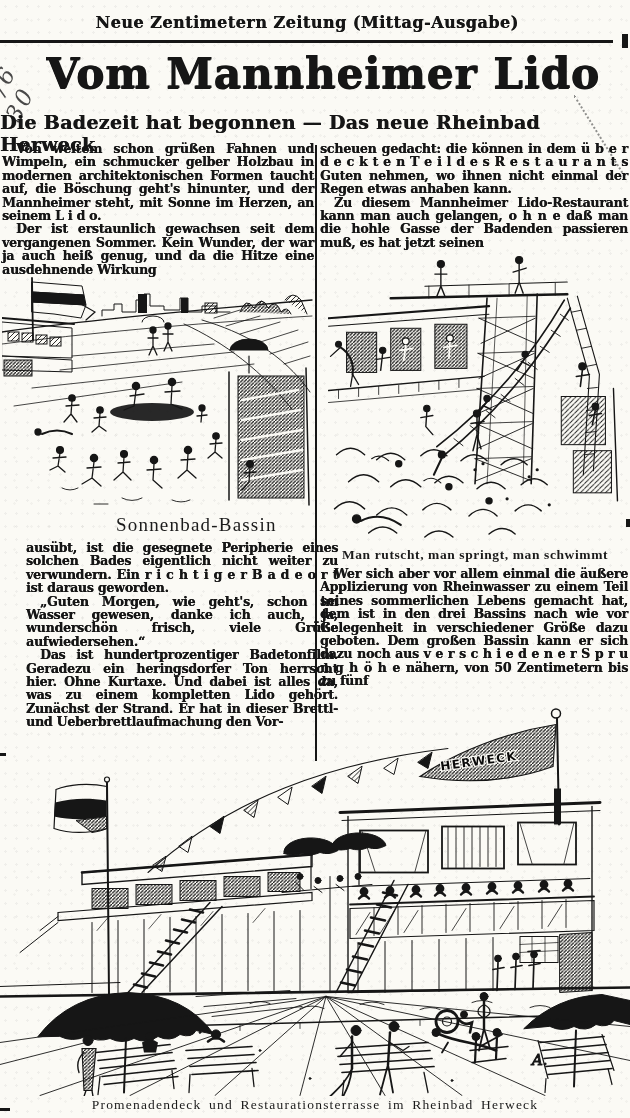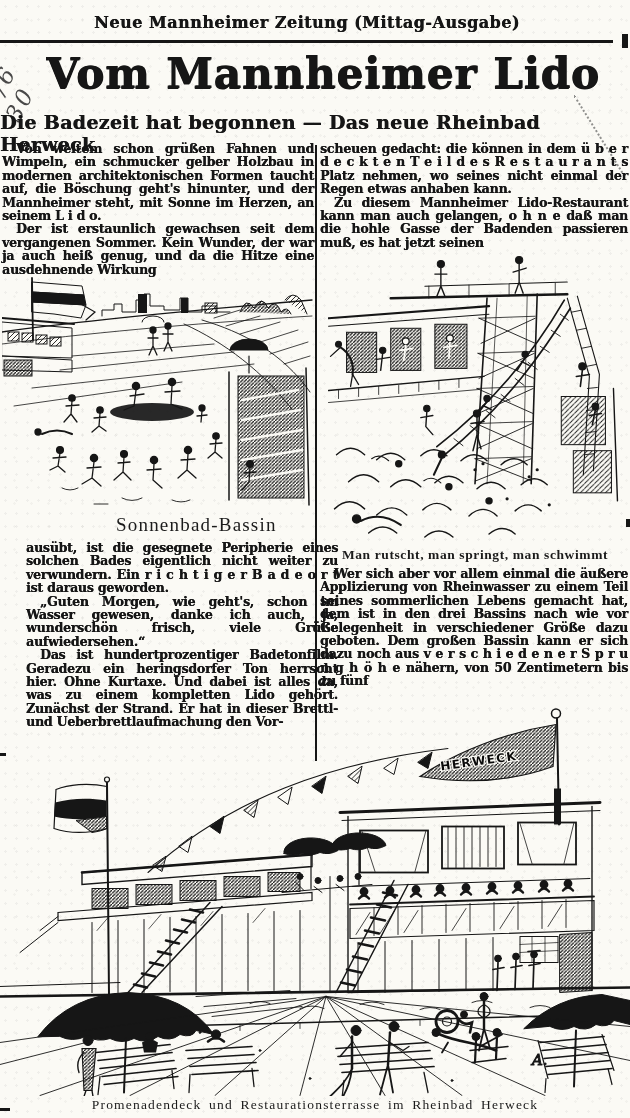--- a/index.html
+++ b/index.html
@@ -64,38 +64,38 @@
   .speck{background:#161616;}
   .streak{
     top:95px;left:575px;width:95px;height:0;
     border-top:2px dotted #3a3a3a;opacity:.55;
     transform:rotate(58deg);transform-origin:0 0;
   }
 </style>
 </head>
 <body>
 
-<div class="abs masthead">Neue Mannheimer Zeitung (Mittag-Ausgabe)</div>
+<div class="abs masthead">Neue Zentimetern Zeitung (Mittag-Ausgabe)</div>
 <div class="abs masthead-rule"></div>
 <div class="abs right-tick speck"></div>
 <div class="abs streak"></div>
 <div class="abs handwriting">7/6 30</div>
 
 <h1 class="abs headline">Vom Mannheimer Lido</h1>
 <h2 class="abs subheadline">Die Badezeit hat begonnen — Das neue Rheinbad Herweck</h2>
 
 <div class="abs divider"></div>
 
 <div class="abs col lt">
   <p class="ind">Von weitem schon grüßen Fahnen und Wimpeln, ein schmucker gelber Holzbau in modernen architektonischen Formen taucht auf, die Böschung geht's hinunter, und der Mannheimer steht, mit Sonne im Herzen, an seinem L i d o.</p>
   <p class="ind">Der ist erstaunlich gewachsen seit dem vergangenen Sommer. Kein Wunder, der war ja auch heiß genug, und da die Hitze eine ausdehnende Wirkung</p>
 </div>
 
 <div class="abs col rt">
-  <p>scheuen gedacht: die können in dem ü b e r d e c k t e n  T e i l  d e s  R e s t a u r a n t s Platz nehmen, wo seines nicht einmal der Regen etwas anhaben kann.</p>
+  <p>scheuen gedacht: die können in dem ü b e r d e c k t e n  T e i l  d e s  R e s t a u r a n t s Guten nehmen, wo ihnen nicht einmal der Regen etwas anhaben kann.</p>
   <p class="ind">Zu diesem Mannheimer Lido-Restaurant kann man auch gelangen, o h n e daß man die hohle Gasse der Badenden passieren muß, es hat jetzt seinen</p>
 </div>
 
 <svg class="illo illo1" width="313" height="254" viewBox="0 0 313 254">
   <defs>
     <pattern id="ht" width="5" height="5" patternUnits="userSpaceOnUse">
       <path d="M0,5 L5,0" stroke="#161616" stroke-width="0.9"></path>
     </pattern>
     <pattern id="htd" width="3.5" height="3.5" patternUnits="userSpaceOnUse">
       <path d="M0,3.5 L3.5,0" stroke="#161616" stroke-width="1.2"></path>

